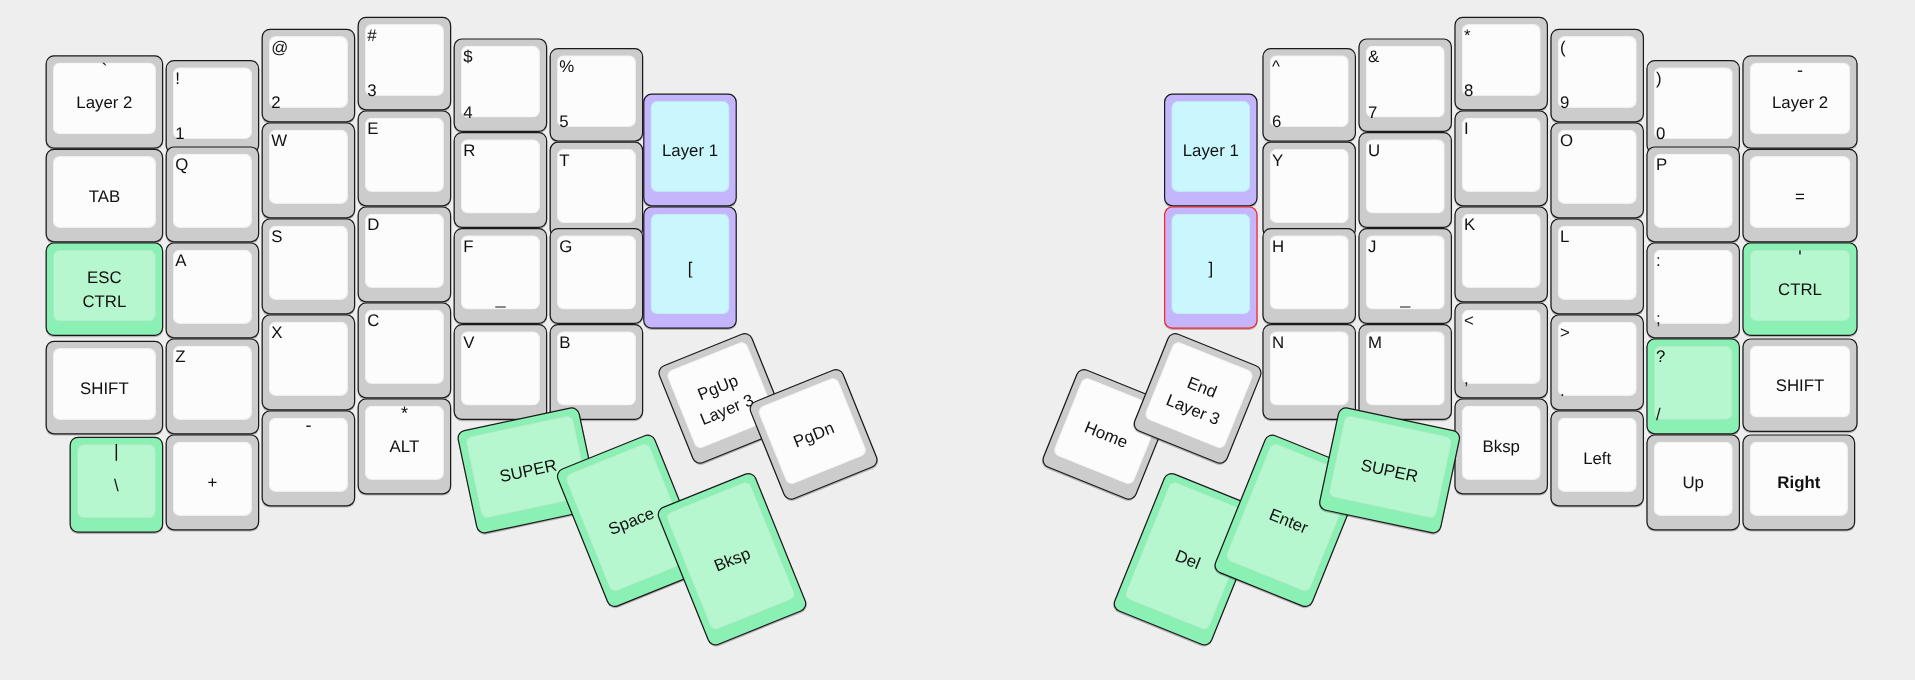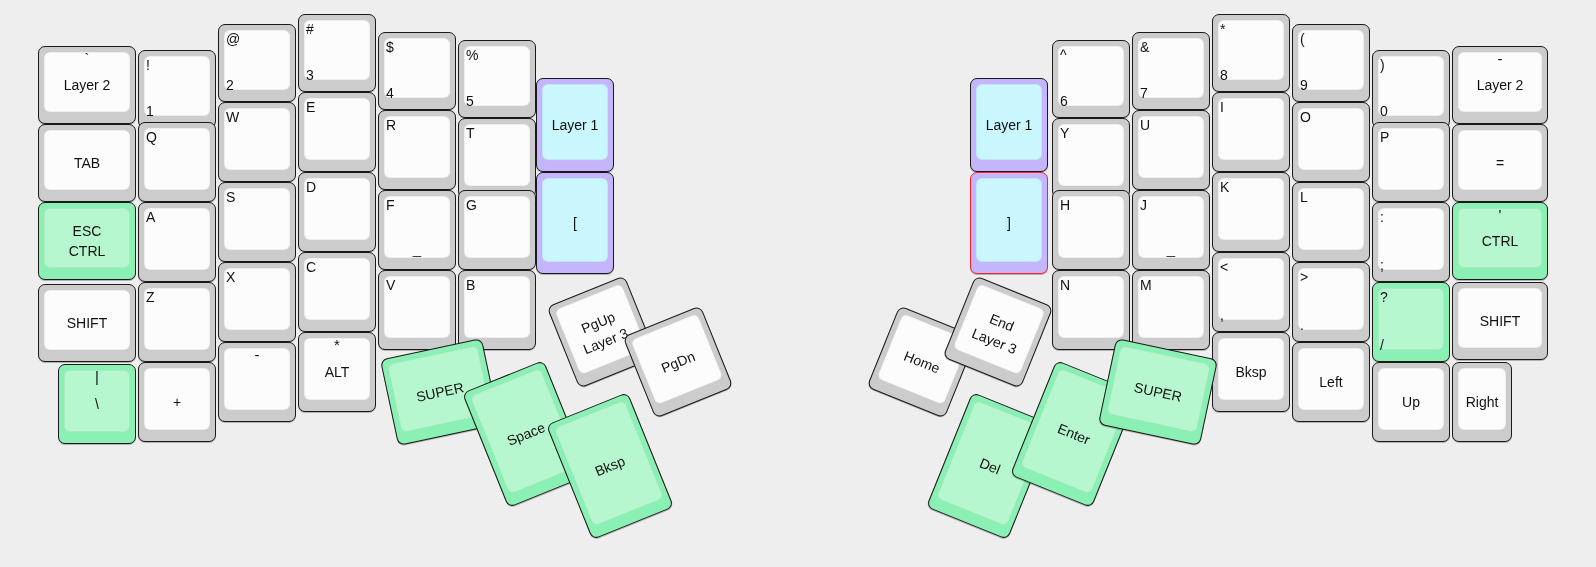--- a/index.html
+++ b/index.html
@@ -360,21 +360,21 @@
       </div>
       <div class="key green" style="left: 1452px; top: 202px; width: 96px; height: 78px;">
         <div class="cap"></div>
         <span class="lg tick">'</span>
         <span class="lg ctr">CTRL</span>
       </div>
       <div class="key gray" style="left: 1452px; top: 282px; width: 96px; height: 78px;">
         <div class="cap"></div>
         <span class="lg ctr">SHIFT</span>
       </div>
-      <div class="key gray" style="left: 1452px; top: 362px; width: 60px; height: 80px;">
+      <div class="key gray" style="left: 1452px; top: 362px; width: 94px; height: 80px; font-weight: bold;">
         <div class="cap"></div>
         <span class="lg ctr">Right</span>
       </div>
       <div class="key gray" style="left: 880px; top: 318px; width: 84px; height: 88px; transform: rotate(22deg); transform-origin: 50% 50%;">
         <div class="cap"></div>
         <span class="lg ctr">Home</span>
       </div>
       <div class="key gray" style="left: 956px; top: 288px; width: 84px; height: 88px; transform: rotate(22deg); transform-origin: 50% 50%;">
         <div class="cap"></div>
         <span class="lg ctr2">

